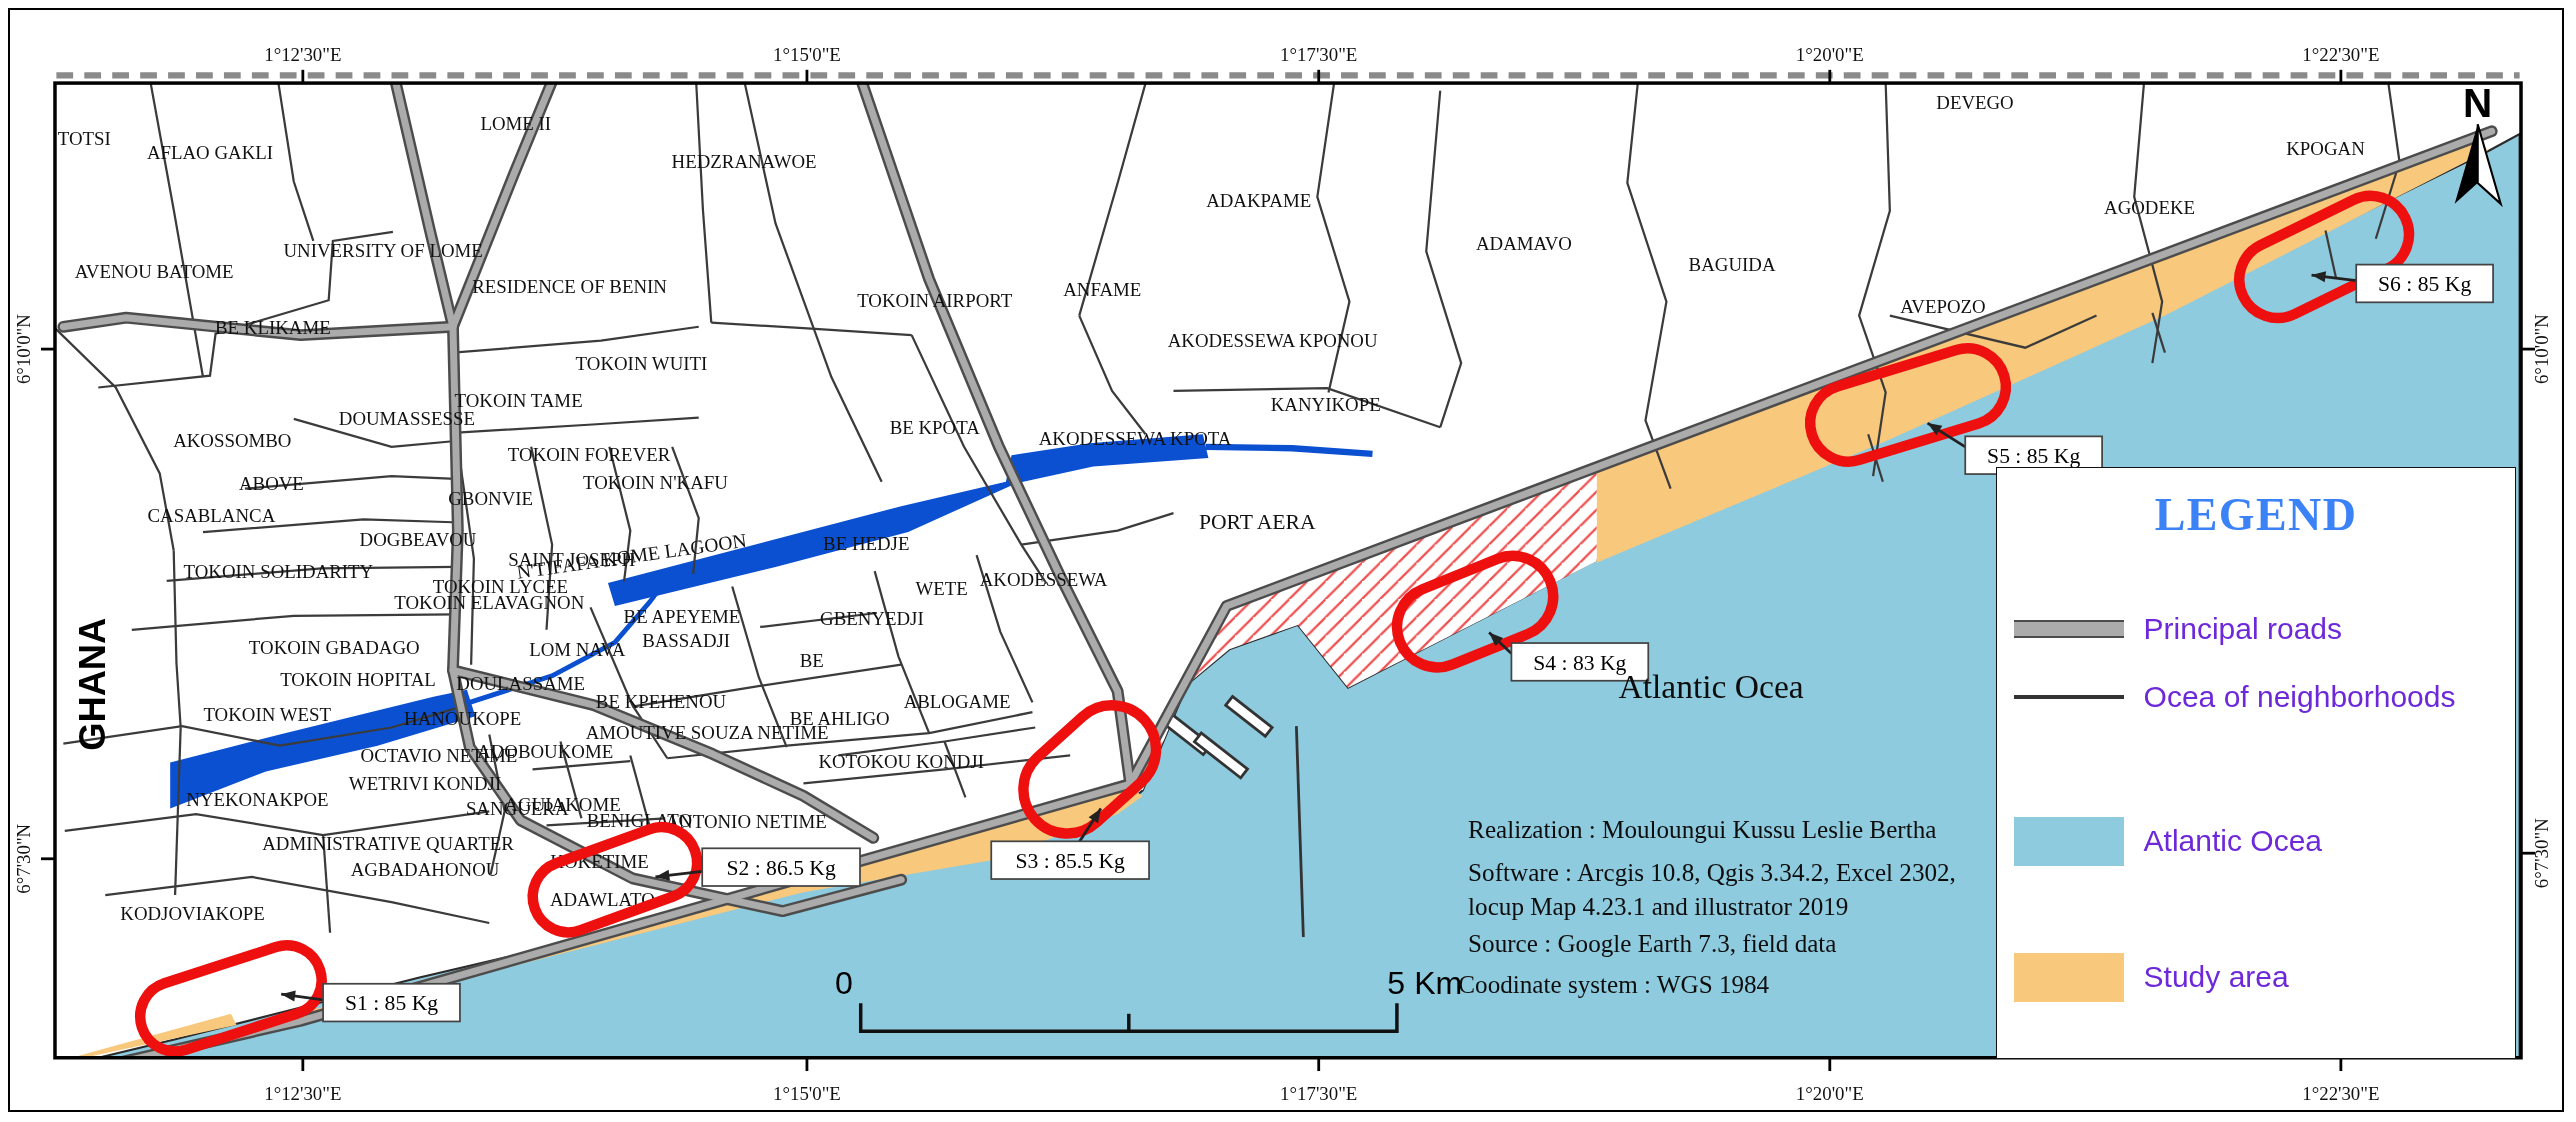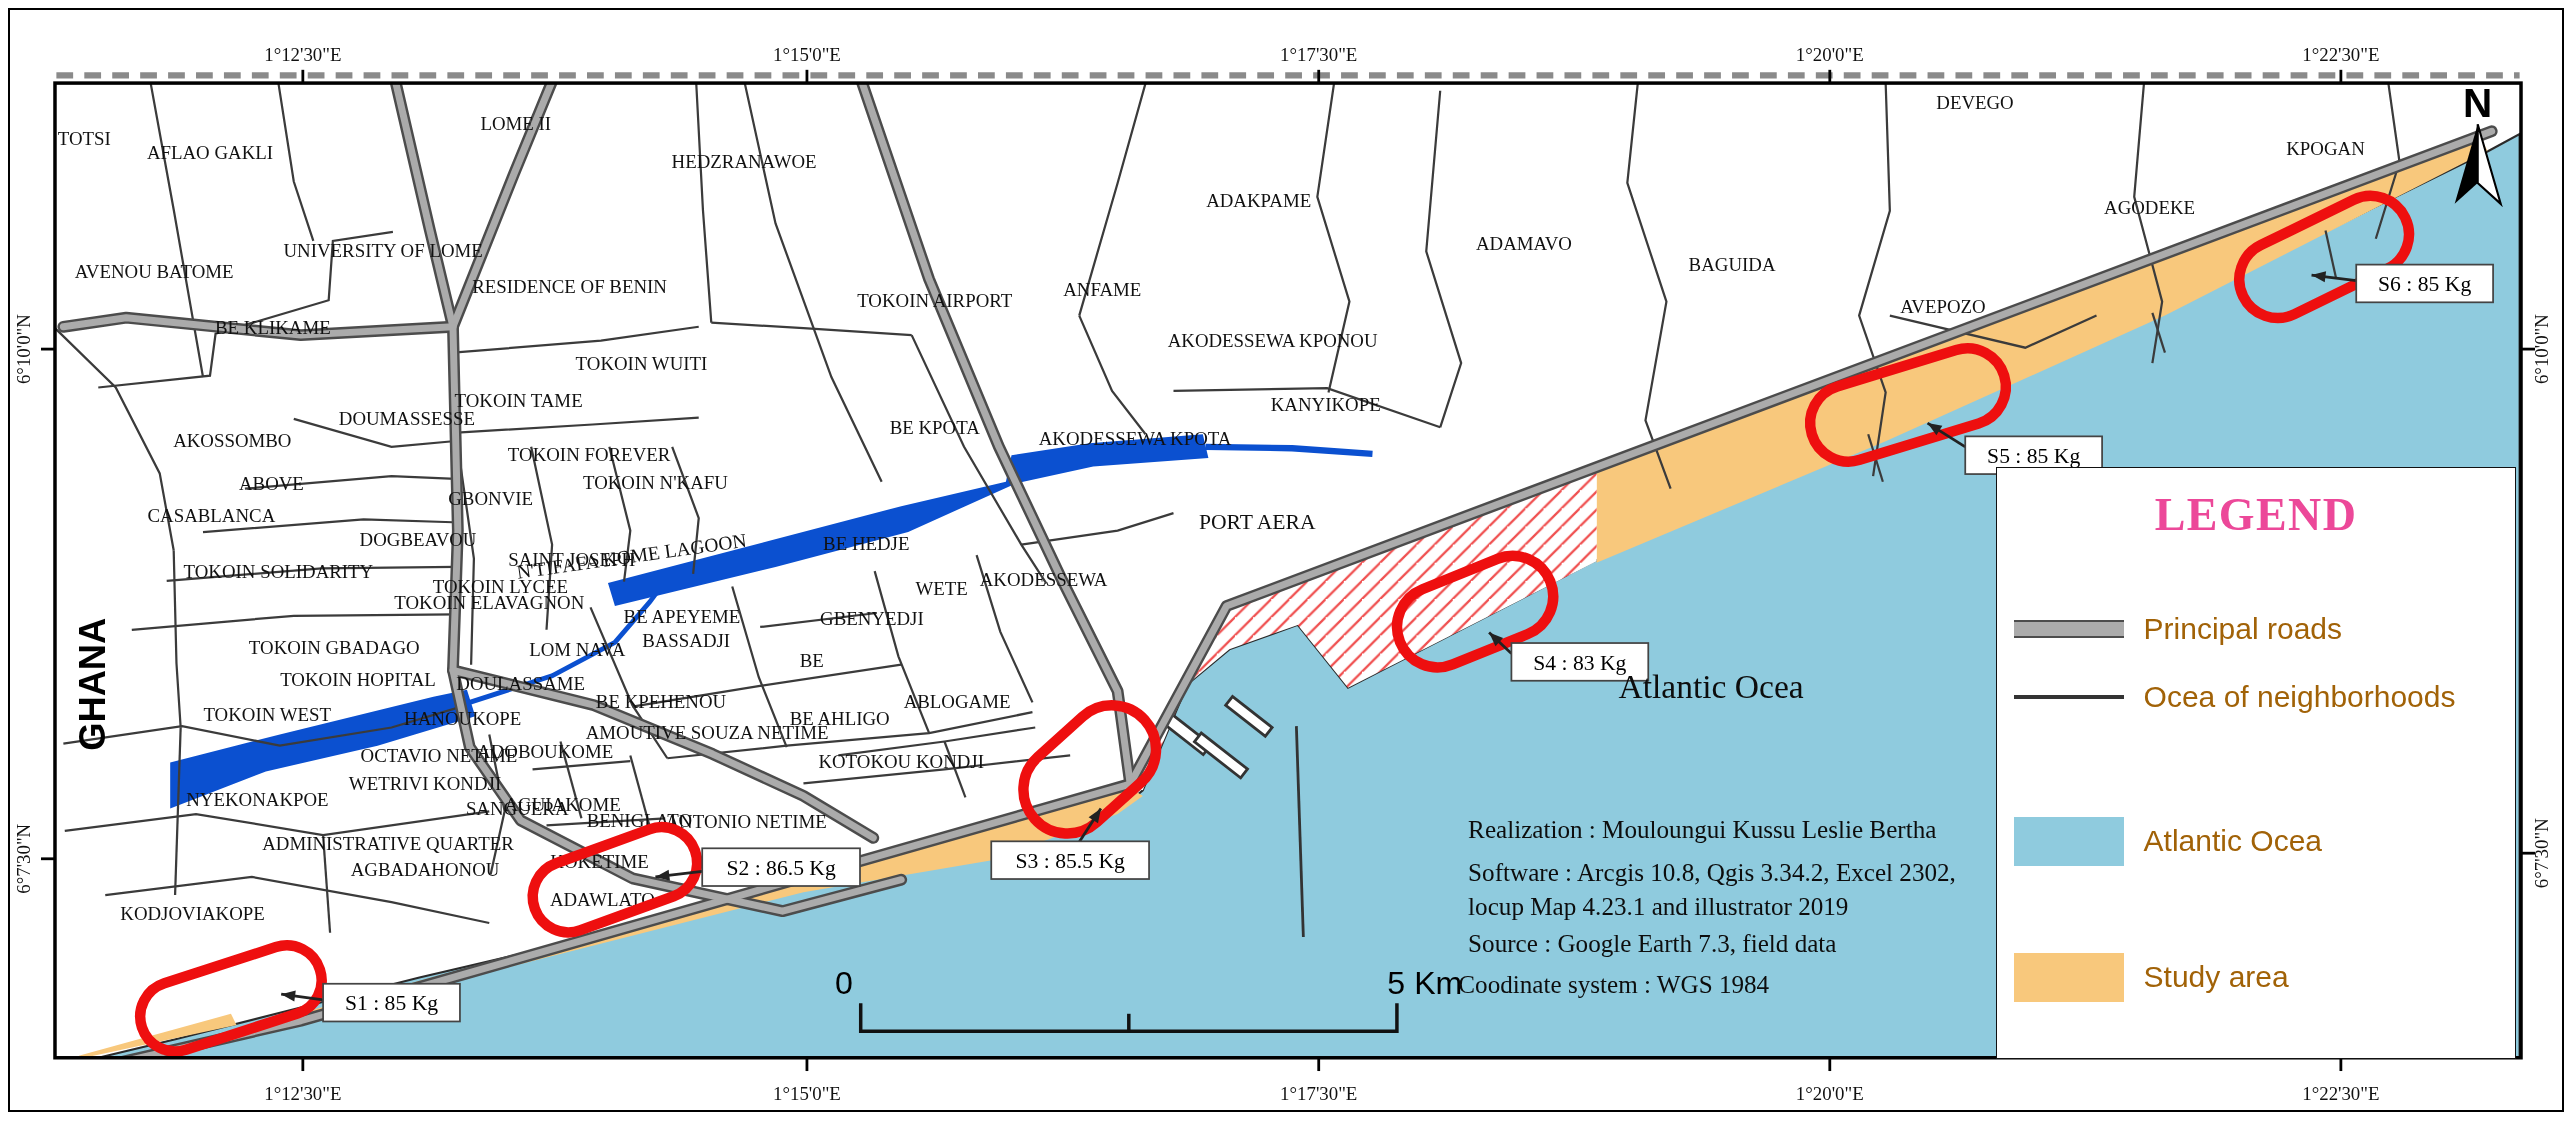--- a/index.html
+++ b/index.html
@@ -8,24 +8,24 @@
   #outer-border{position:absolute;left:8.4px;top:8.4px;width:2556px;height:1104px;
                 border:2.1px solid #000;box-sizing:border-box;}
   svg text{user-select:none;}
   .nb{fill:#111;font-family:"Liberation Serif",serif;}
   .coord{fill:#111;font-size:27px;font-family:"Liberation Serif",serif;}
   .sitelabel{fill:#000;font-size:31px;font-family:"Liberation Serif",serif;}
   
   #legend{position:absolute;left:1996px;top:467px;width:520px;height:592px;background:#fff;
           border:1.4px solid #111;box-sizing:border-box;}
   #legend .title{text-align:center;font-family:"Liberation Serif",serif;font-weight:bold;
-                 font-size:46px;letter-spacing:1.4px;margin-top:19.6px;color:#ec4899;}
+                 font-size:46px;letter-spacing:1.4px;margin-top:19.6px;color:#3b82f6;}
   .lg-row{position:absolute;left:17px;display:flex;align-items:center;height:56px;}
   .lg-sw{width:110px;flex:0 0 110px;margin-right:19.6px;}
-  .lg-label{font-family:"Liberation Sans",sans-serif;font-size:30px;color:#a16207;white-space:nowrap;}
+  .lg-label{font-family:"Liberation Sans",sans-serif;font-size:30px;color:#6d28d9;white-space:nowrap;}
   .sw-road{height:14px;background:#ababab;border-top:2.8px solid #4c4c4c;border-bottom:2.8px solid #4c4c4c;}
   .sw-limit{height:3.5px;background:#333;}
   .sw-waste{height:46px;background:#fff;border:9px solid #ee0f0f;border-radius:2.8px;box-sizing:border-box;}
   .sw-ocean{height:49px;background:#8fcbde;}
   .sw-industrial{height:49px;background:
       repeating-linear-gradient(45deg,#ffffff 0px,#ffffff 7px,#f05050 7px,#f05050 9px);}
   .sw-study{height:49px;background:#f8c87c;}
   .sw-lagoon{height:49px;background:#0b50d0;}
 </style>
 </head>

